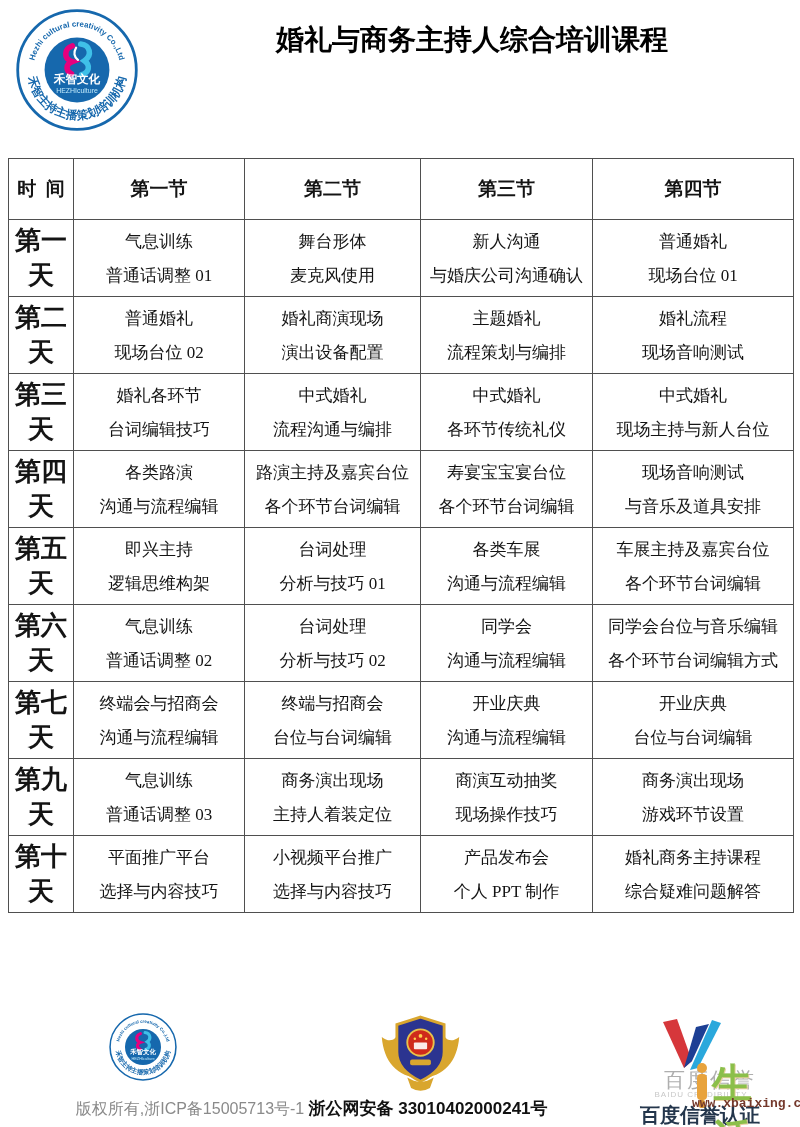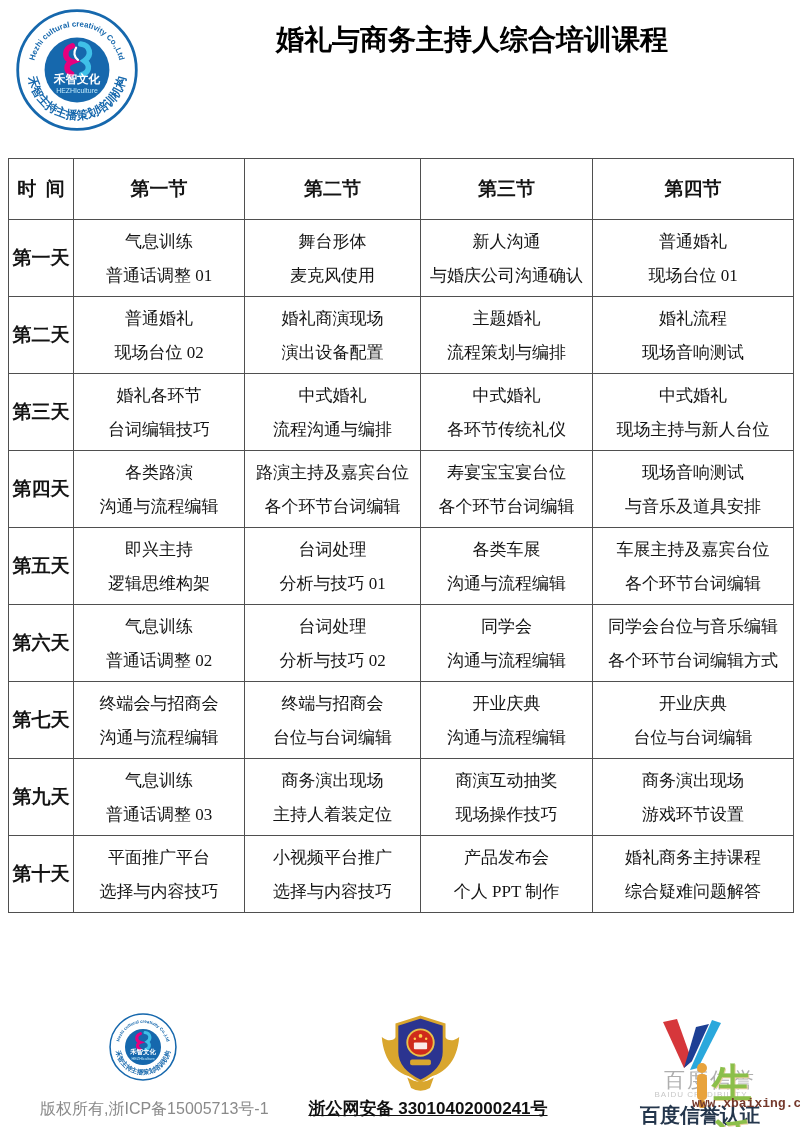--- a/index.html
+++ b/index.html
@@ -14,30 +14,30 @@
        font-size:28px;font-weight:bold;color:#000;letter-spacing:0px;line-height:1.15;}
 
   
   .course-table{position:absolute;left:8px;top:158px;width:785px;
        border-collapse:collapse;table-layout:fixed;
        font-family:"Liberation Serif","DejaVu Serif",serif;color:#141414;}
   .course-table th,.course-table td{border:1px solid #4f4f4f;text-align:center;
        vertical-align:middle;padding:0;background:#fff;}
   .course-table th{height:60px;font-size:19px;font-weight:bold;white-space:pre;}
   .course-table td{height:76px;font-size:17px;}
-  .course-table td.day{font-size:19px;font-weight:bold;}
+  .course-table td.day{font-size:26px;font-weight:bold;}
   .course-line + .course-line{margin-top:11px;}
 
   
   .logo-small{position:absolute;left:108px;top:1012px;}
-  .f-copyright{position:absolute;left:40px;top:1099px;width:300px;
+  .f-copyright{position:absolute;left:40px;top:1099px;width:300px;text-align:center;
        color:#8a8a8a;font-size:16px;}
   .police-badge{position:absolute;left:378px;top:1012px;}
   .f-police{position:absolute;left:298px;top:1097px;width:260px;text-align:center;
-       color:#111;font-size:17px;font-weight:bold;text-decoration:underline;}
+       color:#111;font-size:17px;font-weight:bold;}
   .baidu-v{position:absolute;left:655px;top:1016px;}
   .f-baidu-gray{position:absolute;left:646px;top:1066px;width:110px;text-align:right;
        color:#aeaeae;font-size:21px;letter-spacing:2px;}
   .f-baidu-en{position:absolute;left:650px;top:1090px;width:102px;text-align:center;
        color:#c8c8c8;font-size:8px;letter-spacing:1px;}
   .f-cert{position:absolute;left:638px;top:1102px;width:124px;text-align:center;
        color:#24364c;font-size:20px;font-weight:bold;}
   .wm-mascot{position:absolute;left:694px;top:1062px;}
   .wm-text{position:absolute;left:712px;top:1056px;font-size:40px;font-weight:bold;
        color:#8bbf4a;letter-spacing:7px;font-family:"Liberation Serif","DejaVu Serif",serif;

